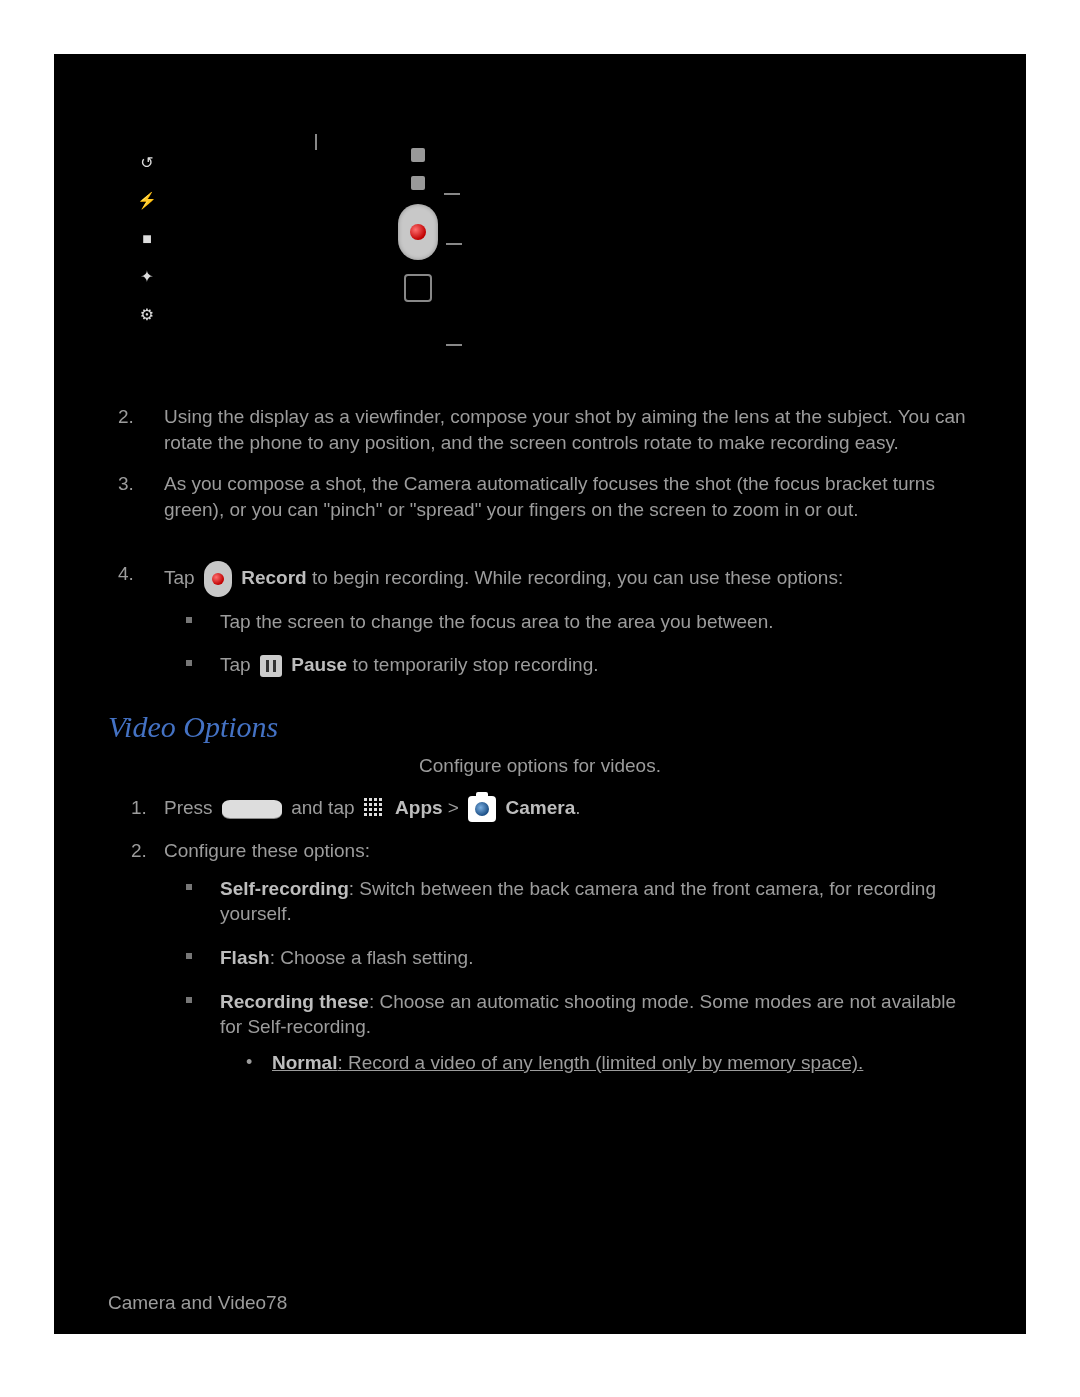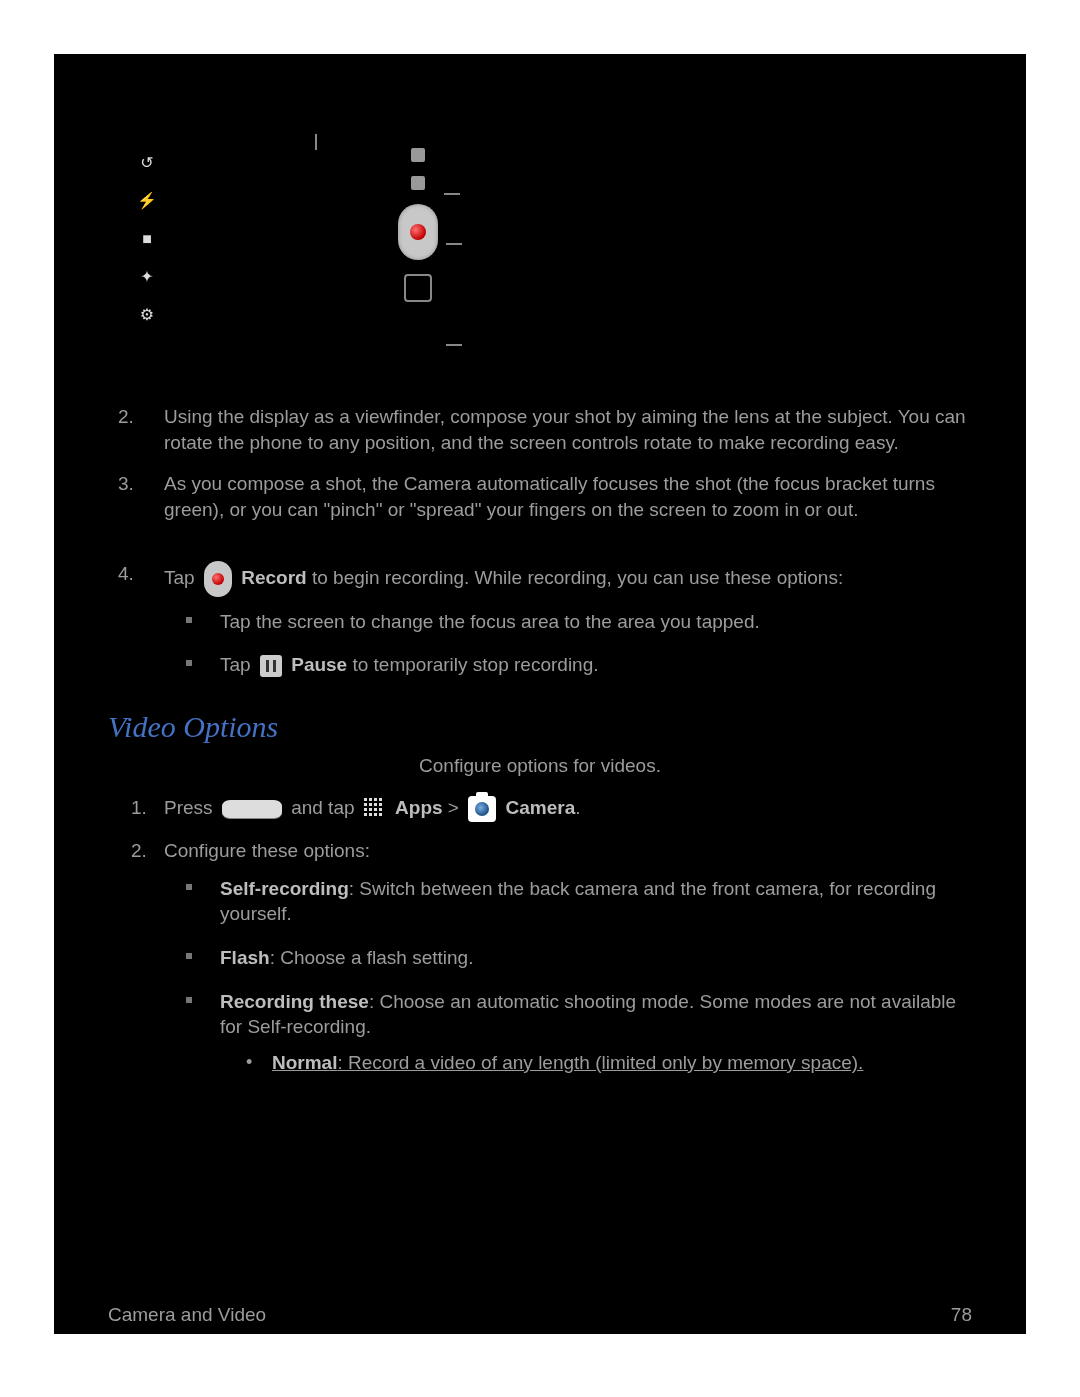--- a/index.html
+++ b/index.html
@@ -115,22 +115,22 @@
   }
   .icon-camera-wrap::before {
     content:""; position:absolute; top:-4px; left:8px; width:12px; height:6px; background:#fff; border-radius:2px 2px 0 0;
   }
   .icon-camera-wrap .lens {
     width:14px; height:14px; border-radius:50%;
     background: radial-gradient(circle at 40% 40%, #7aaee0, #1b4e85 70%);
   }
 
   .footer {
-    position:absolute; left:54px; right:54px; bottom:6px;
-    display:flex; justify-content:space-between;
+    position:absolute; left:54px; right:54px; bottom:18px;
+    display:flex; 
     color:#9c9c9c; font-size:19px;
   }
 </style>
 </head>
 <body>
 
 <div class="page">
 
   <div class="viewfinder">
     <div class="vf-border-t"></div>
@@ -160,21 +160,21 @@
       <li><span>Using the display as a viewfinder, compose your shot by aiming the lens at the subject. You can rotate the phone to any position, and the screen controls rotate to make recording easy.</span></li>
       <li><span>As you compose a shot, the Camera automatically focuses the shot (the focus bracket turns green), or you can "pinch" or "spread" your fingers on the screen to zoom in or out.</span></li>
     </ol>
 
     <ol class="custom start4" style="margin-top:38px;">
       <li>
         <span>Tap </span><span class="icon-record-inline inline-icon">
             <span class="dot"></span>
           </span> <span class="bold">Record</span><span> to begin recording. While recording, you can use these options:</span>
         <ul class="square">
-          <li><span>Tap the screen to change the focus area to the area you tapped.</span></li>
+          <li><span>Tap the screen to change the focus area to the area you between.</span></li>
           <li>
             <span>Tap </span><span class="icon-pause-inline inline-icon"></span> <span class="bold">Pause</span><span> to temporarily stop recording.</span>
           </li>
         </ul>
       </li>
     </ol>
 
     <div class="h2">Video Options</div>
     <div style="margin-bottom:16px;text-align:center;">Configure options for videos.</div>
 

